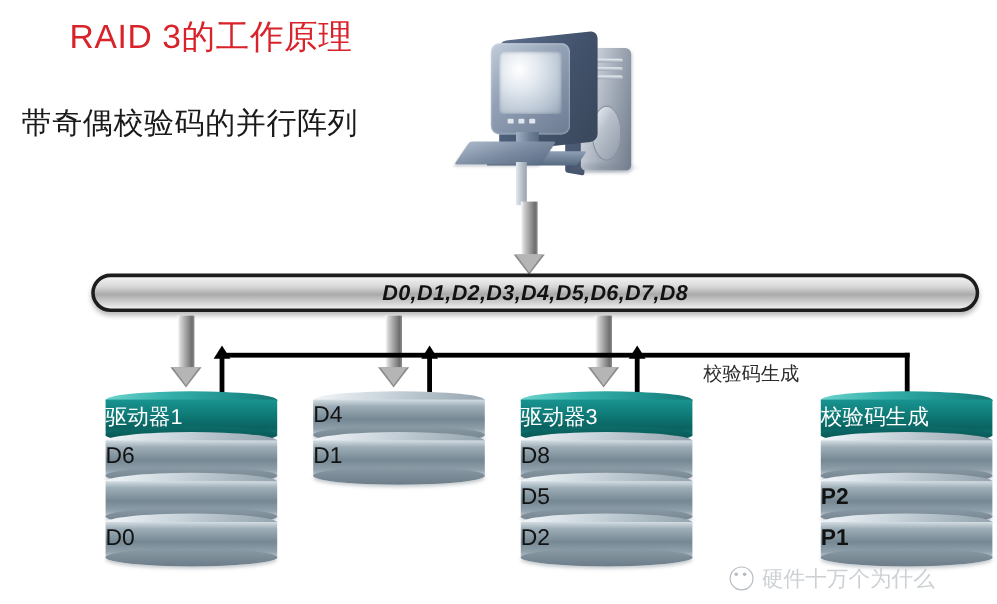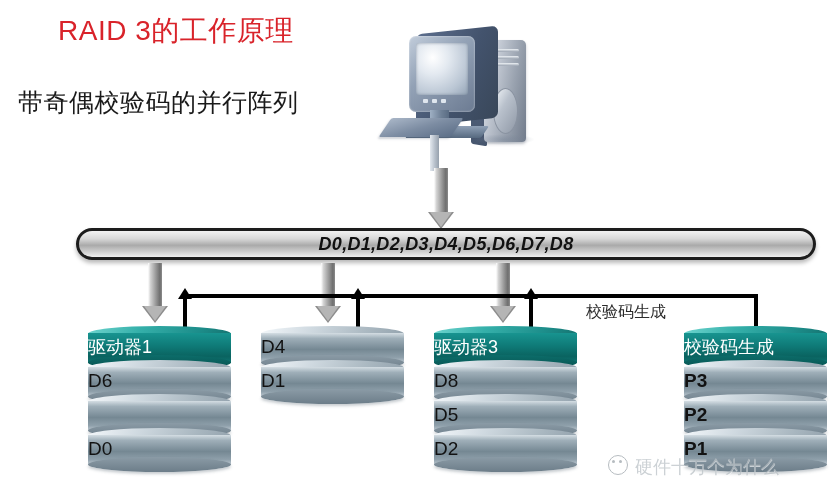--- a/index.html
+++ b/index.html
@@ -342,22 +342,23 @@
     top: 302px;
     font-size: 16px;
     color: #2b2b2b;
     white-space: nowrap;
   }
 
   
   .watermark {
     position: absolute;
     left: 608px;
-    top: 455px;
+    top: 470px;
     display: flex;
+    align-items: center;
     gap: 7px;
     opacity: 0.72;
     z-index: 8;
   }
   .wm-logo {
     width: 20px;
     height: 20px;
     border-radius: 50%;
     border: 1.6px solid #9aa2a8;
     position: relative;
@@ -531,21 +532,20 @@
     <div class="disk head">
       <div class="top"></div>
         <div class="body"></div>
         <div class="bot"></div>
       <div class="lbl">校验码生成</div>
     </div>
     <div class="disk data">
       <div class="top"></div>
         <div class="body"></div>
         <div class="bot"></div>
-      <div class="lbl bold">P3</div>
     </div>
     <div class="disk data">
       <div class="top"></div>
         <div class="body"></div>
         <div class="bot"></div>
       <div class="lbl bold">P2</div>
     </div>
     <div class="disk data">
       <div class="top"></div>
         <div class="body"></div>

